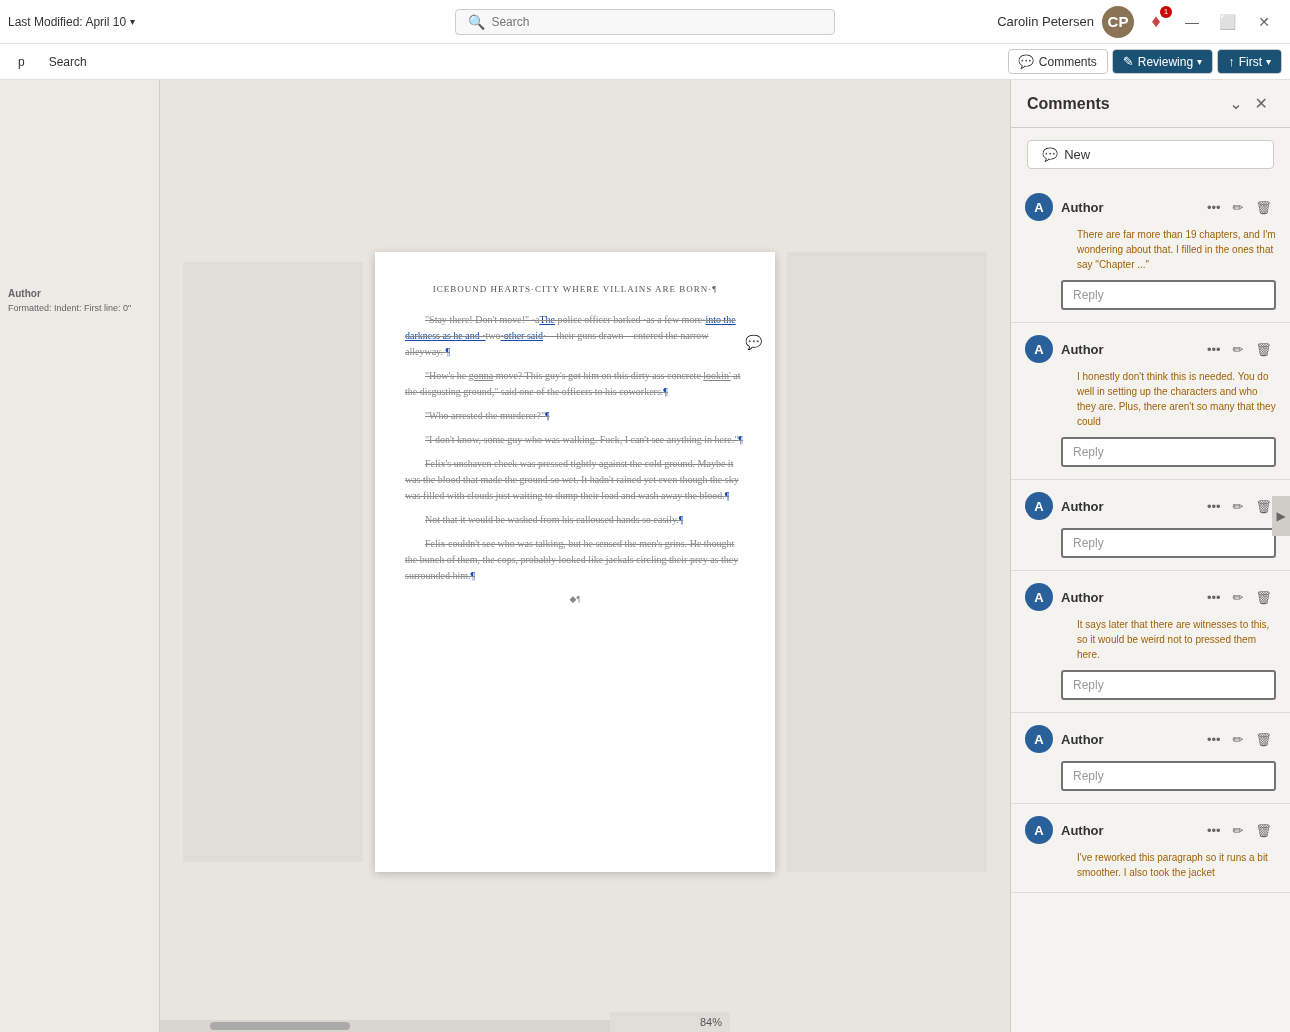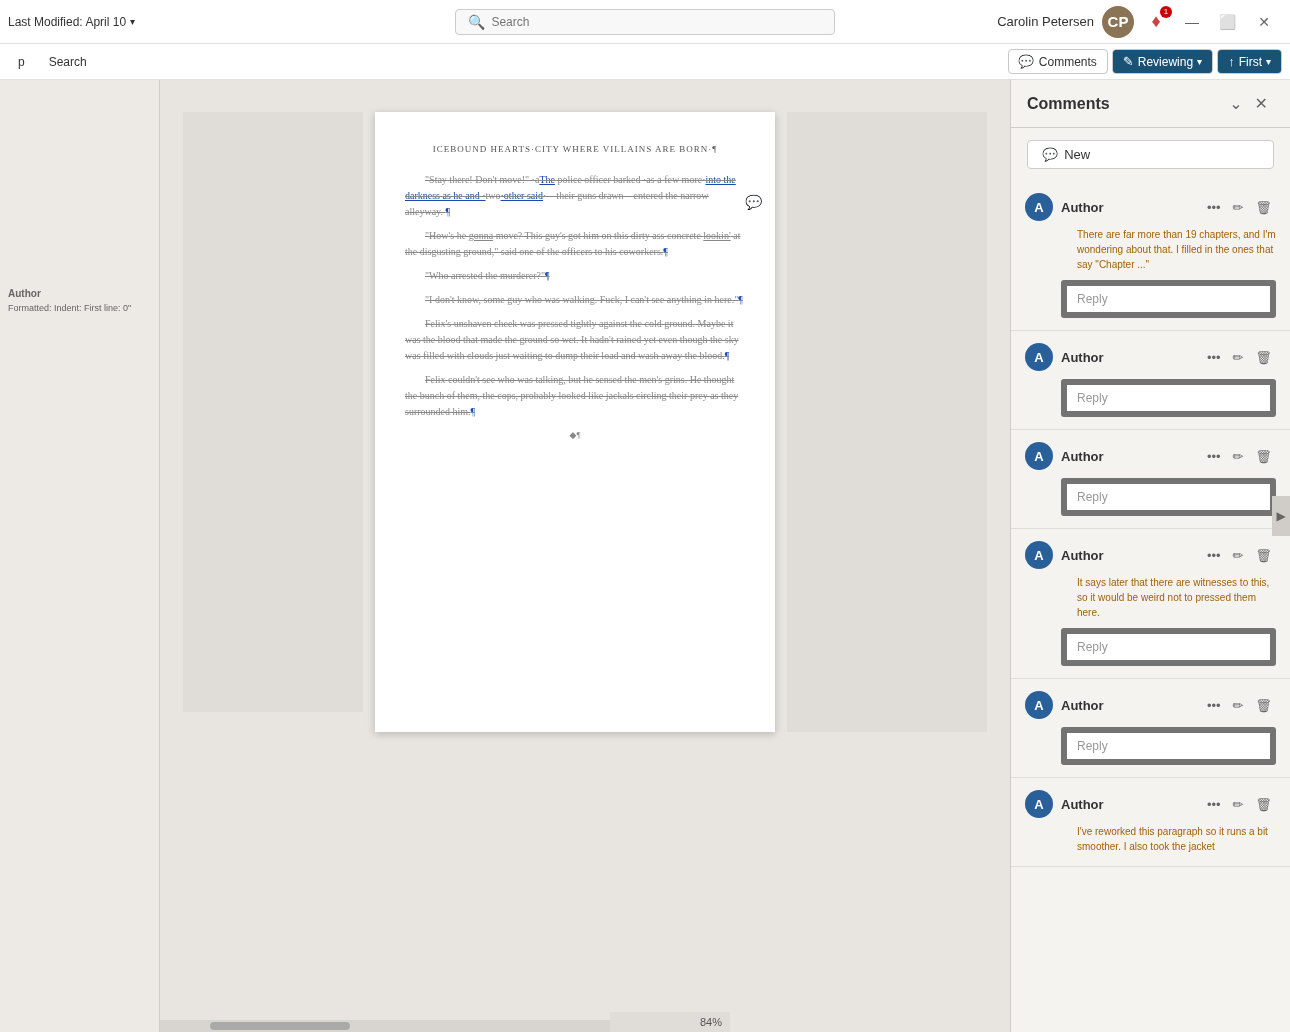--- a/index.html
+++ b/index.html
@@ -114,21 +114,21 @@
     .comment-avatar {
       width: 28px; height: 28px; border-radius: 50%; background: #2a6099;
       color: white; display: flex; align-items: center; justify-content: center;
       font-size: 13px; font-weight: bold; flex-shrink: 0;
     }
     .comment-author { font-size: 13px; font-weight: 600; color: #333; flex: 1; }
     .comment-actions { display: flex; align-items: center; gap: 4px; }
     .comment-action-btn { background: none; border: none; cursor: pointer; font-size: 13px; color: #666; padding: 2px 4px; }
     .comment-text { font-size: 10px; color: #a16207; line-height: 1.5; margin-left: 52px; }
     .comment-reply-box {
-      margin: 8px 0 0 36px; border: 6px solid #737373; border-radius: 3px;
+      margin: 8px 0 0 36px; border: 2px solid #737373; border-radius: 3px;
       padding: 6px 10px; background: white; font-size: 12px; color: #999; cursor: text;
     }
 
     .bottom-arrow {
       position: absolute; right: 0; bottom: 50%; width: 20px; height: 30px;
       background: #d0ccc7; display: flex; align-items: center; justify-content: center;
       cursor: pointer; color: #666; font-size: 12px;
     }
 
     
@@ -196,21 +196,21 @@
 <div class="main-area">
 
   <div class="left-panel">
     <div class="left-panel-content">
       <div class="left-panel-item" style="font-weight:bold; font-size:10px;">Author</div>
       <div class="left-panel-item" style="font-size:9px;">Formatted: Indent: First line: 0"</div>
     </div>
   </div>
 
   <div class="doc-area">
-    <div style="display:flex; gap:12px; align-items:flex-start; margin-top: 12px;">
+    <div style="display:flex; gap:12px; align-items:center; margin-top: 12px;">
 
       <div class="page-ghost"></div>
 
       <div class="page-main">
         <div class="page-header">ICEBOUND HEARTS·CITY WHERE VILLAINS ARE BORN·¶</div>
 
         <div class="para para-indent">
           <span class="deletion">"Stay there! Don't move!" ·a</span><span class="insertion">The</span><span class="deletion"> police officer barked ·as a few more·</span><span class="insertion">into the darkness as he and ·</span><span class="deletion">two</span><span class="insertion">·other said</span><span class="deletion">·—their guns drawn—entered the narrow alleyway.</span>
           <span class="para-mark">¶</span>
           <span class="comment-bubble-icon" style="position:absolute; right:12px; margin-top:-12px;">💬</span>
@@ -225,20 +225,23 @@
         </div>
 
         <div class="para para-indent">
           "I don't know, some guy who was walking. Fuck, I can't see anything in here."<span class="para-mark">¶</span>
         </div>
 
         <div class="para para-indent">
           Felix's unshaven cheek was pressed tightly against the cold ground. Maybe it was the blood that made the ground so wet. It hadn't rained yet even though the sky was filled with clouds just waiting to dump their load and wash away the blood.<span class="para-mark">¶</span>
         </div>
 
+        <div class="para para-indent">
+          Not that it would be washed from his calloused hands so easily.<span class="para-mark">¶</span>
+        </div>
 
         <div class="para para-indent">
           Felix couldn't see who was talking, but he sensed the men's grins. He thought the bunch of them, the cops, probably looked like jackals circling their prey as they surrounded him.<span class="para-mark" style="color:#1a4ab0;">¶</span>
         </div>
 
         <div style="text-align:center; font-size:9px; color:#888; margin-top: 8px;">◆¶</div>
       </div>
 
       <div class="page-main-right"></div>
     </div>
@@ -281,20 +284,21 @@
     <div class="comment-item">
       <div class="comment-item-header">
         <div class="comment-avatar">A</div>
         <span class="comment-author">Author</span>
         <div class="comment-actions">
           <button class="comment-action-btn">•••</button>
           <button class="comment-action-btn">✏</button>
           <button class="comment-action-btn">🗑</button>
         </div>
       </div>
+      <div class="comment-text">I honestly don't think this is needed. You do well in setting up the characters and who they are. Plus, there aren't so many that they could</div>
       <div class="comment-reply-box">Reply</div>
     </div>
 
     <div class="comment-item">
       <div class="comment-item-header">
         <div class="comment-avatar">A</div>
         <span class="comment-author">Author</span>
         <div class="comment-actions">
           <button class="comment-action-btn">•••</button>
           <button class="comment-action-btn">✏</button>

